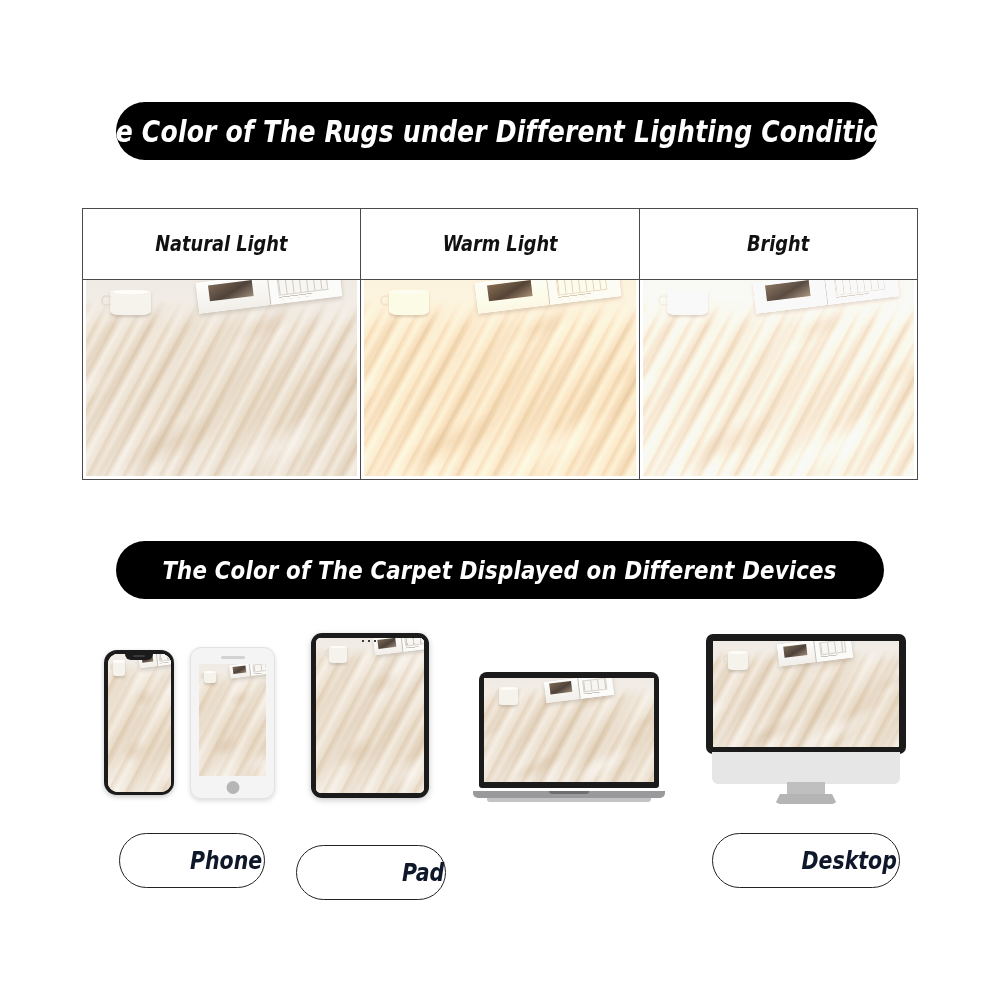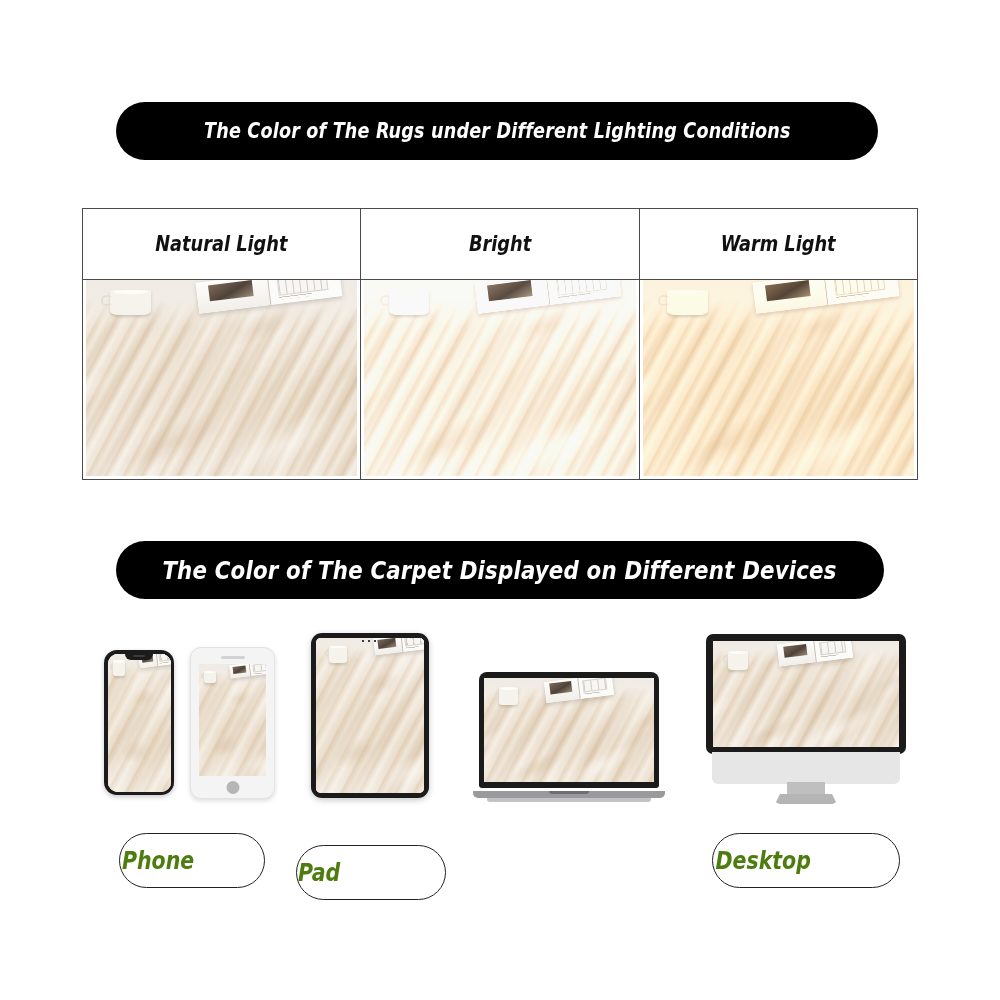--- a/index.html
+++ b/index.html
@@ -29,21 +29,21 @@
     font-style: italic;
     font-weight: 700;
     letter-spacing: 0.2px;
     box-sizing: border-box;
   }
   #banner-lighting {
     left: 116px;
     top: 102px;
     width: 762px;
     height: 58px;
-    font-size: 21px;
+    font-size: 30px;
   }
   #banner-devices {
     left: 116px;
     top: 541px;
     width: 768px;
     height: 58px;
     font-size: 25.5px;
   }
   .banner .banner-text {
     transform: scaleX(0.93);
@@ -428,25 +428,25 @@
   }
   .label-pill {
     position: absolute;
     top: 0;
     height: 55px;
     border: 1.4px solid #222222;
     border-radius: 999px;
     background: #ffffff;
     display: flex;
     align-items: center;
-    justify-content: flex-start;
+    justify-content: flex-end;
     font-style: italic;
     font-weight: 700;
     font-size: 24px;
-    color: #4d7c0f;
+    color: #0f172a;
     box-sizing: border-box;
   }
   .label-pill span { transform: scaleX(0.95); white-space: nowrap; }
   #label-phone   { left: 119px; width: 146px; }
   #label-pad     { left: 296px; width: 150px; margin-top: 12px; }
   #label-laptop  { left: 492px; width: 157px; }
   #label-desktop { left: 712px; width: 188px; }
 </style>
 </head>
 <body>
@@ -476,48 +476,48 @@
               <div class="spine"></div>
           </div>
         </div>
       </div>
     </div>
   </div>
 
 
   <div class="lt-col">
     <div class="lt-head">
-      <span>Bright</span>
+      <span>Warm Light</span>
     </div>
     <div class="lt-cell">
       <div class="lt-swatch">
-        <div class="rug" style="filter:brightness(1.1) saturate(1.05) contrast(0.95);">
+        <div class="rug" style="filter:saturate(1.45) sepia(0.22) brightness(0.99);">
           <div class="rug-base"></div>
           <div class="rug-stripes"></div>
           <div class="rug-stripes2"></div>
           <div class="rug-mottle"></div>
           <div class="rug-floor"></div>
           <div class="mug" style="left:9%;top:5%;width:15%;height:13%;"></div>
           <div class="mag" style="left:41%;top:-3%;width:53%;height:16%;">
             <div class="pg-l"></div>
               <div class="pg-r"></div>
               <div class="spine"></div>
           </div>
         </div>
       </div>
     </div>
   </div>
 
   <div class="lt-col">
     <div class="lt-head">
-      <span>Warm Light</span>
+      <span>Bright</span>
     </div>
     <div class="lt-cell">
       <div class="lt-swatch">
-        <div class="rug" style="filter:saturate(1.45) sepia(0.22) brightness(0.99);">
+        <div class="rug" style="filter:brightness(1.1) saturate(1.05) contrast(0.95);">
           <div class="rug-base"></div>
           <div class="rug-stripes"></div>
           <div class="rug-stripes2"></div>
           <div class="rug-mottle"></div>
           <div class="rug-floor"></div>
           <div class="mug" style="left:9%;top:5%;width:15%;height:13%;"></div>
           <div class="mag" style="left:41%;top:-3%;width:53%;height:16%;">
             <div class="pg-l"></div>
               <div class="pg-r"></div>
               <div class="spine"></div>

